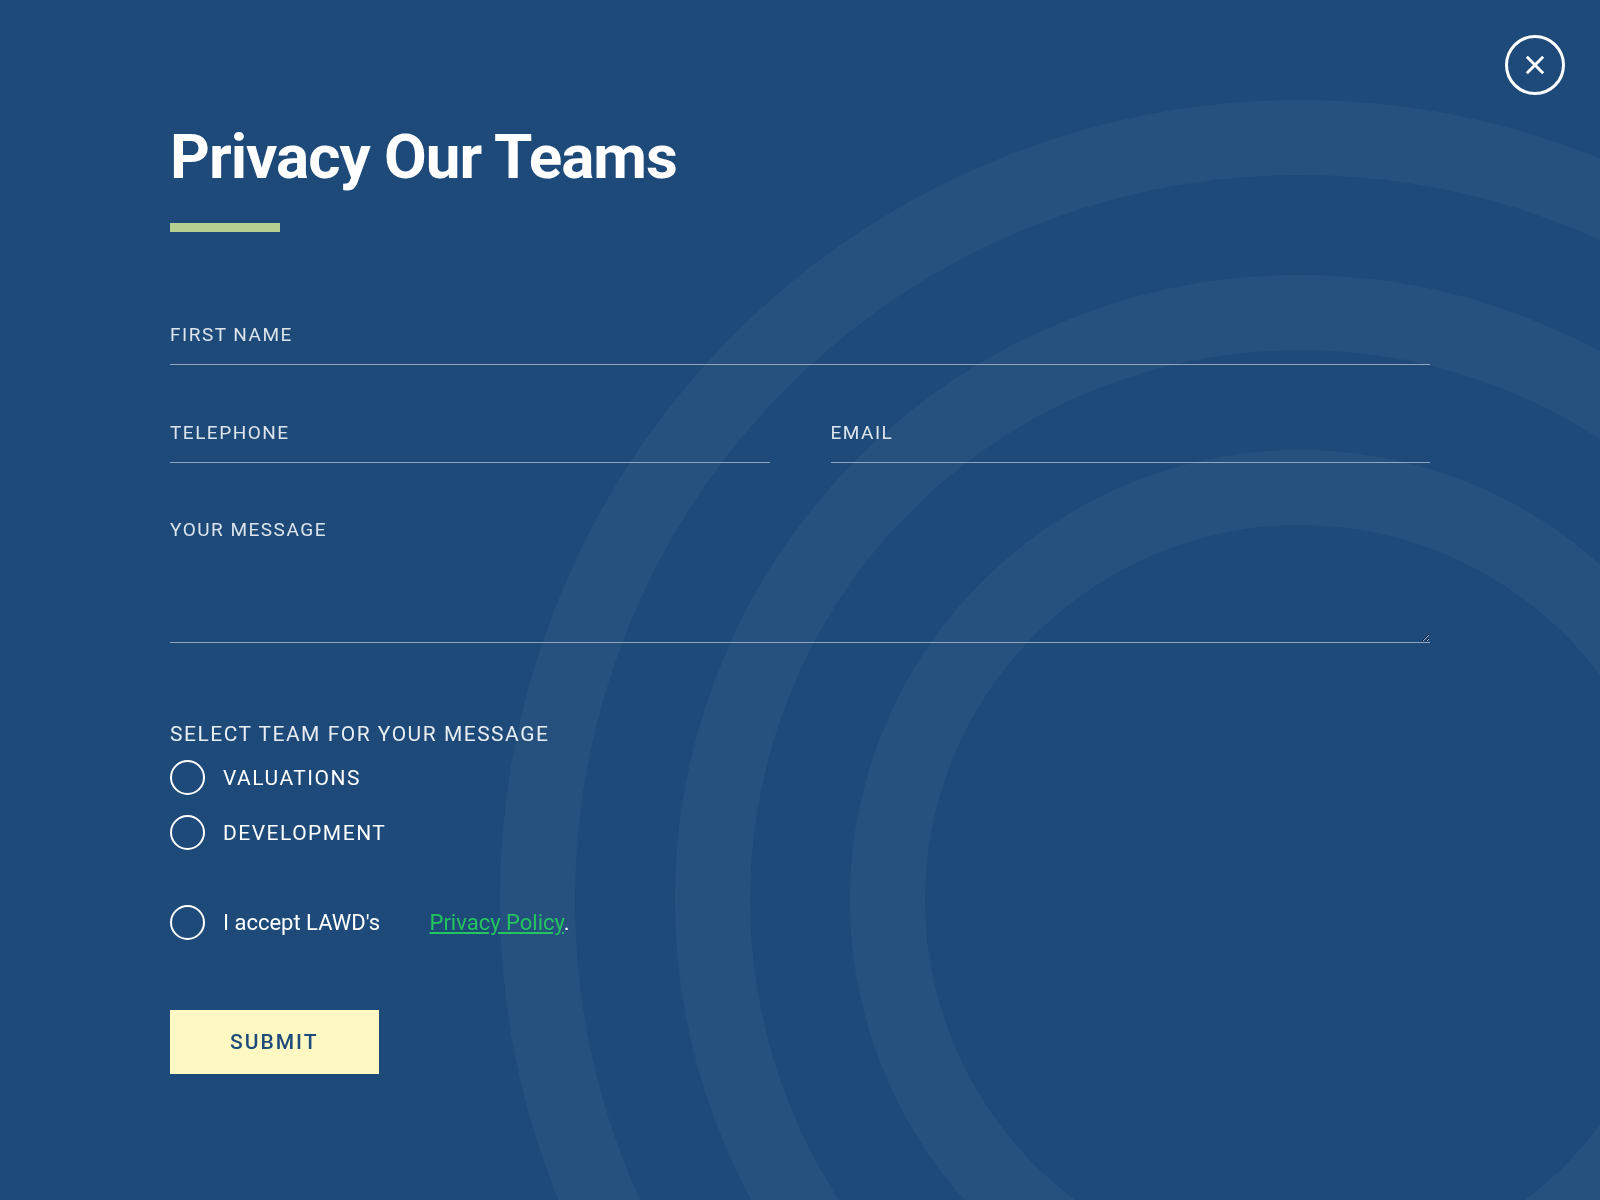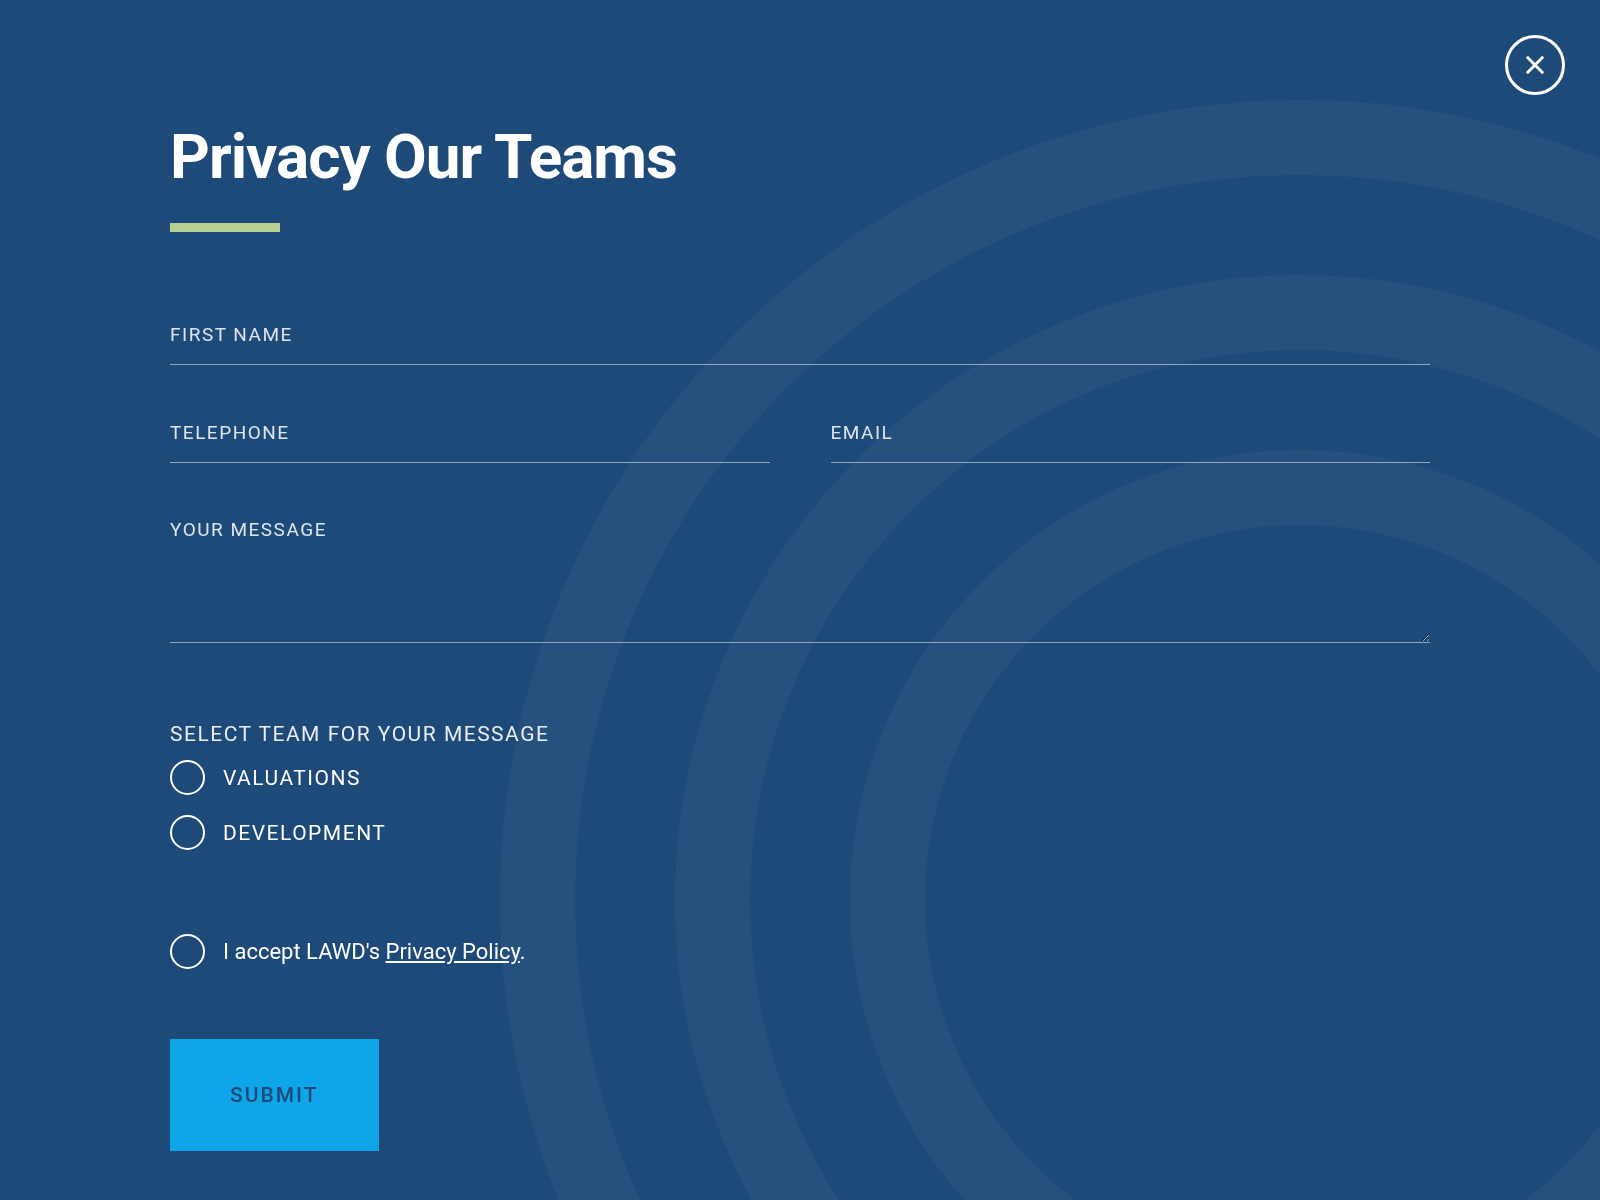--- a/index.html
+++ b/index.html
@@ -150,21 +150,21 @@
     }
     
     .section-label {
       color: rgba(255, 255, 255, 0.9);
       font-size: 21px;
       letter-spacing: 1.5px;
       margin-bottom: 14px;
     }
     
     .radio-group {
-      margin-bottom: 84px;
+      margin-bottom: 55px;
     }
     
     .radio-item {
       display: flex;
       align-items: center;
       margin-bottom: 20px;
       cursor: pointer;
     }
     
     .radio-circle {
@@ -197,28 +197,29 @@
       margin-right: 18px;
       flex-shrink: 0;
     }
     
     .checkbox-label {
       color: #ffffff;
       font-size: 22px;
     }
     
     .checkbox-label a {
-      color: #ffffff;
+      color: #22c55e;
+      margin-left: 44px;
     }
     
     .submit-btn {
-      background-color: #0ea5e9;
+      background-color: #fef9c3;
       color: #1e4a7a;
       border: none;
-      padding: 44px 60px;
+      padding: 20px 60px;
       font-size: 21px;
       letter-spacing: 2px;
       cursor: pointer;
       font-family: inherit;
       font-weight: 500;
     }
   </style>
 </head>
 <body>
 

